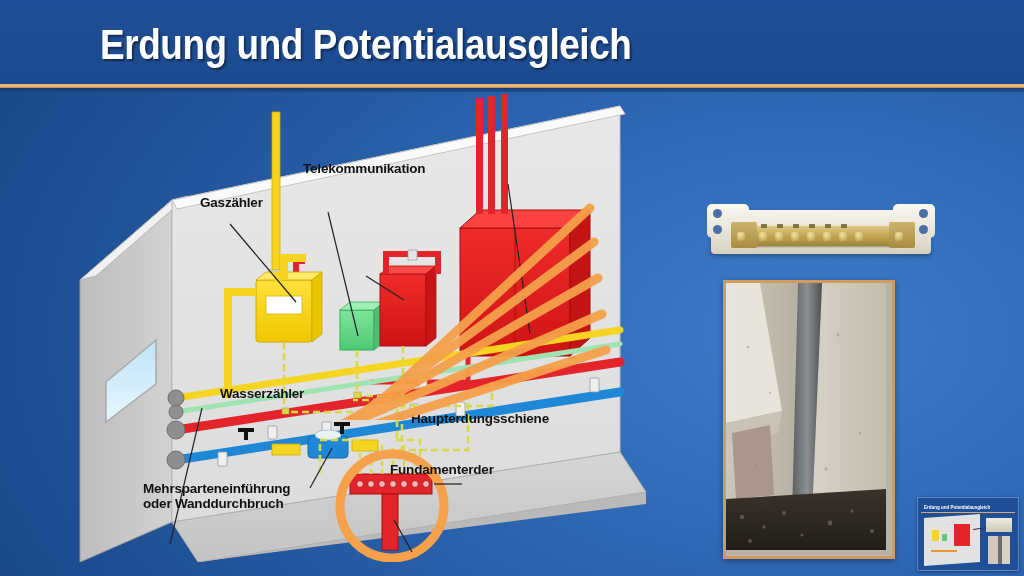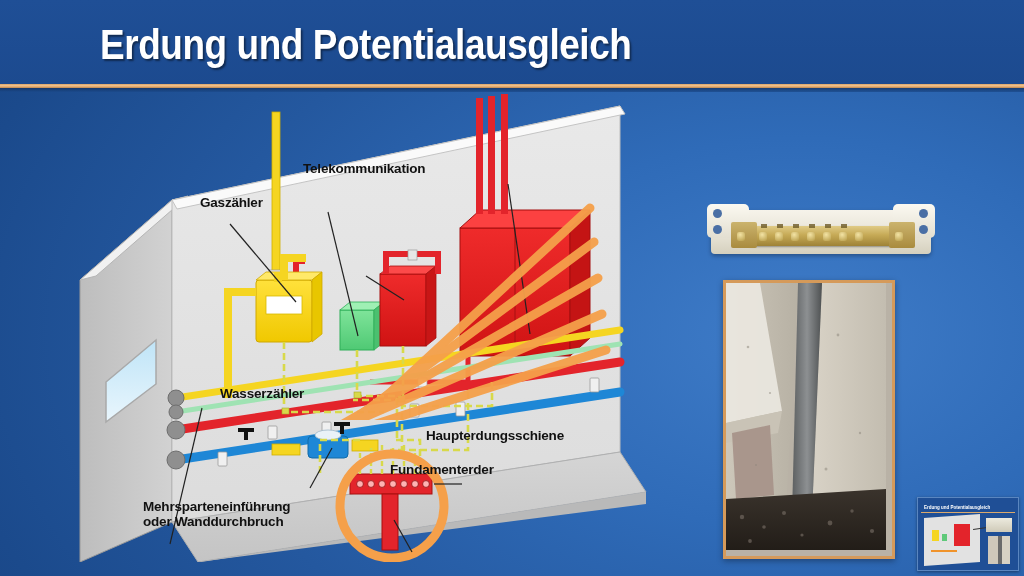--- a/index.html
+++ b/index.html
@@ -314,23 +314,23 @@
         <path d="M402 392 L374 392"></path>
         <path d="M352 460 L334 428"></path>
         <path d="M110 452 L142 316"></path>
       </g>
     </svg>
   </div>
 
   <div class="lbl" style="left:200px;top:195px;">Gaszähler</div>
   <div class="lbl" style="left:303px;top:161px;">Telekommunikation</div>
   <div class="lbl" style="left:220px;top:386px;">Wasserzähler</div>
-  <div class="lbl" style="left:426px;top:411px;margin-top:17px;">Haupterdungsschiene</div>
+  <div class="lbl" style="left:411px;top:411px;">Haupterdungsschiene</div>
   <div class="lbl" style="left:390px;top:462px;">Fundamenterder</div>
-  <div class="lbl" style="left:143px;top:481px;margin-top:18px;">Mehrsparteneinführung
+  <div class="lbl" style="left:143px;top:481px;">Mehrsparteneinführung
 oder Wanddurchbruch</div>
 
   <div id="stripes">
     <svg width="600" height="320" viewBox="0 0 600 320">
       <g stroke="#f5a04a" stroke-width="9" stroke-linecap="round" fill="none" opacity="0.95">
         <path d="M232 300 L440 108"></path>
         <path d="M206 318 L444 142"></path>
         <path d="M172 336 L448 178"></path>
         <path d="M134 352 L452 214"></path>
         <path d="M96  366 L456 250"></path>

